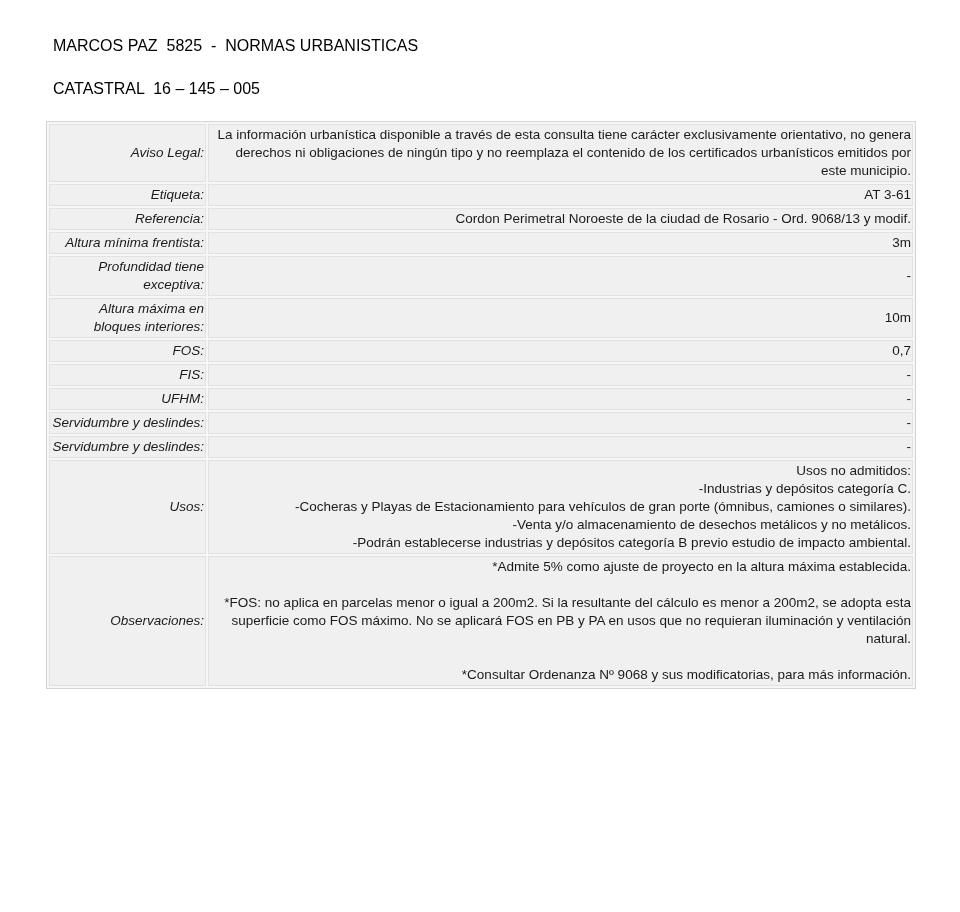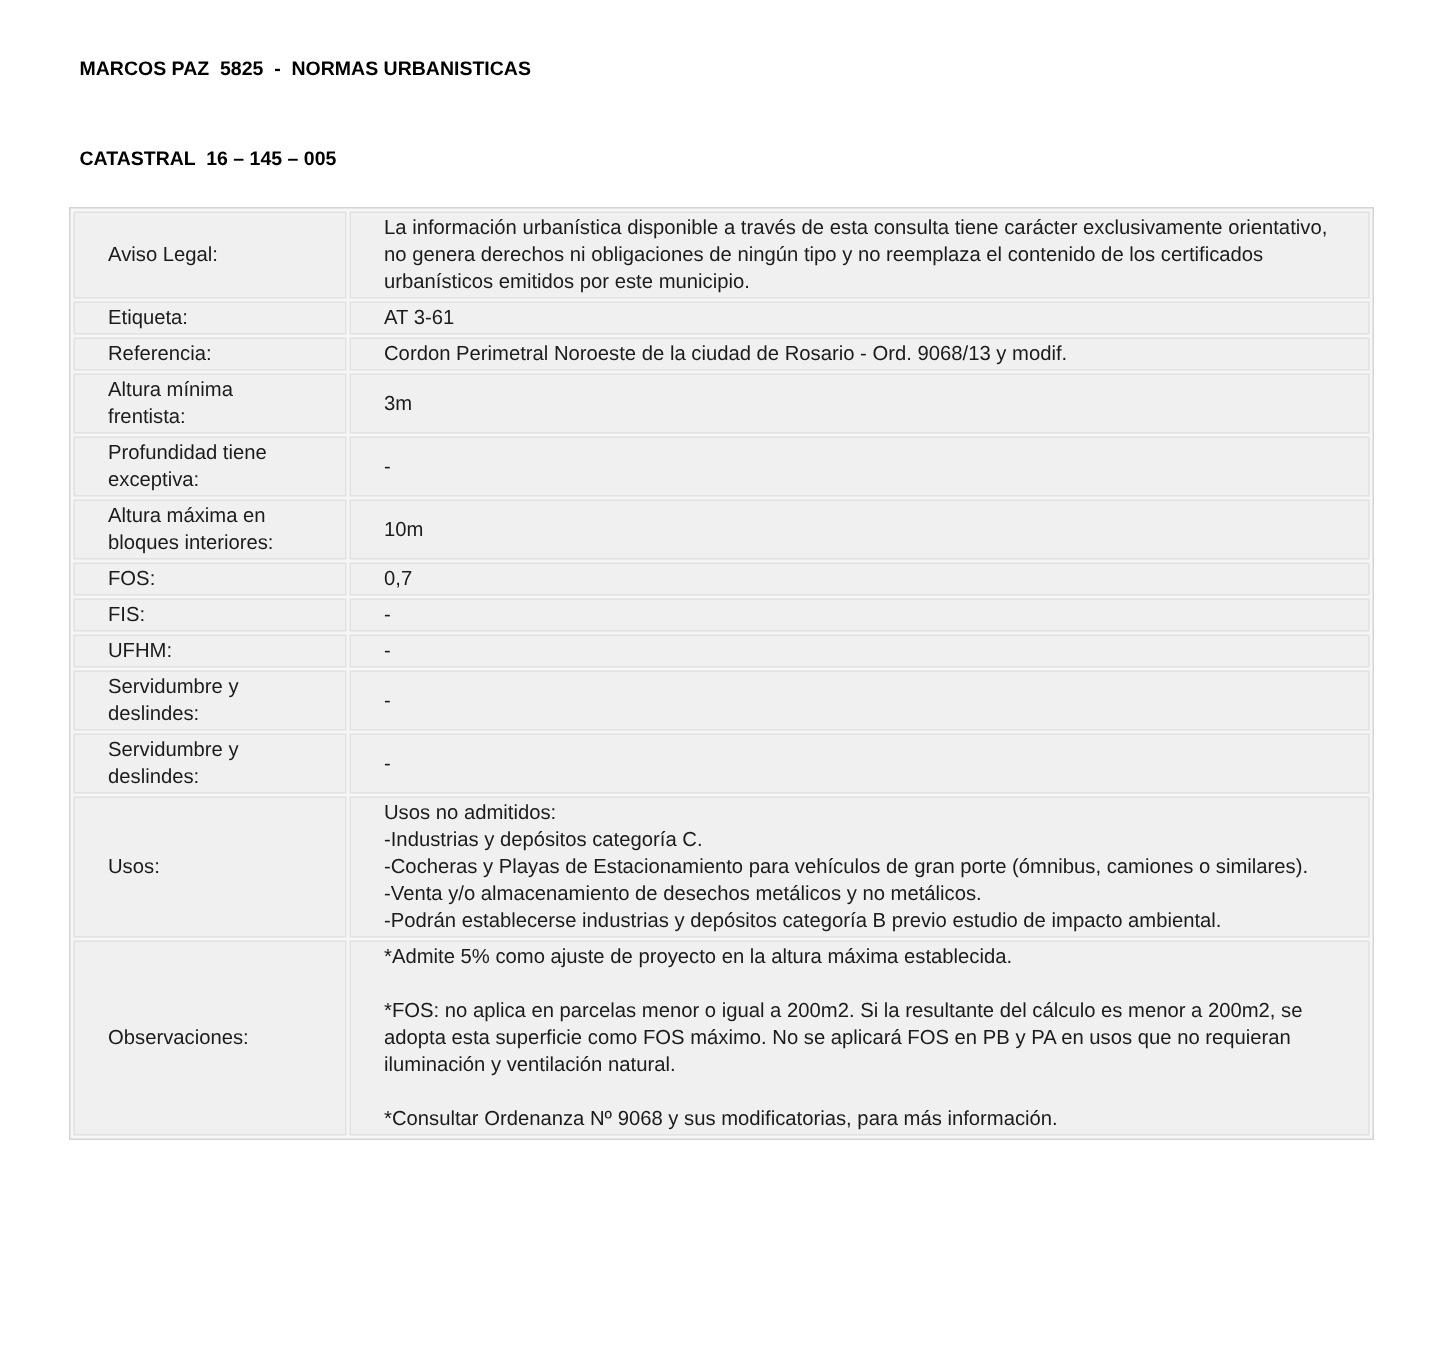--- a/index.html
+++ b/index.html
@@ -18,50 +18,52 @@
     height:912px;
     background:#ffffff;
     font-family:"Liberation Sans", sans-serif;
     color:var(--text);
   }
   .page{
     padding-top:37px;
   }
   .title, .subtitle{
     margin:0 0 0 53px;
-    font-size:13px;
-    font-weight:bold;
+    font-size:16px;
+    font-weight:normal;
     color:var(--title);
     white-space:pre;
     line-height:17px;
   }
   .subtitle{
-    margin-top:43px;
+    margin-top:26px;
   }
   .norms-table{
     margin:24px 0 0 46px;
     width:870px;
     border-collapse:separate;
     border-spacing:2px;
     background:var(--table-bg);
     border:1px solid var(--table-border);
     table-layout:fixed;
   }
   .norms-table td{
     border:1px solid var(--cell-border);
     background:var(--cell-bg);
-    padding:1px 22px;
+    padding:1px 1px;
     font-size:13.5px;
     line-height:18px;
     vertical-align:middle;
     color:var(--text);
     overflow-wrap:break-word;
+    text-align:right;
   }
   td.label-cell{
-    width:182px;
+    width:157px;
+    font-style:italic;
   }
   td.value-cell{
     white-space:pre-wrap;
   }
 </style>
 </head>
 <body>
 
 <div class="page">
   <div class="title">MARCOS PAZ  5825  -  NORMAS URBANISTICAS</div>

